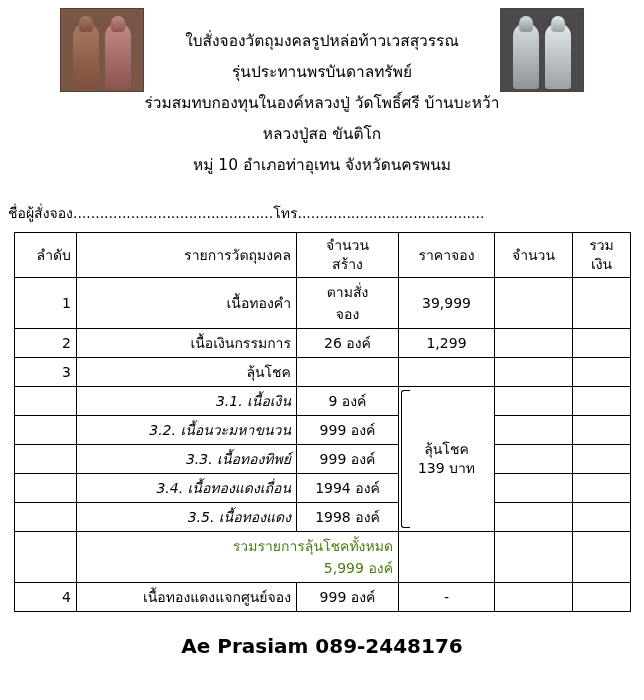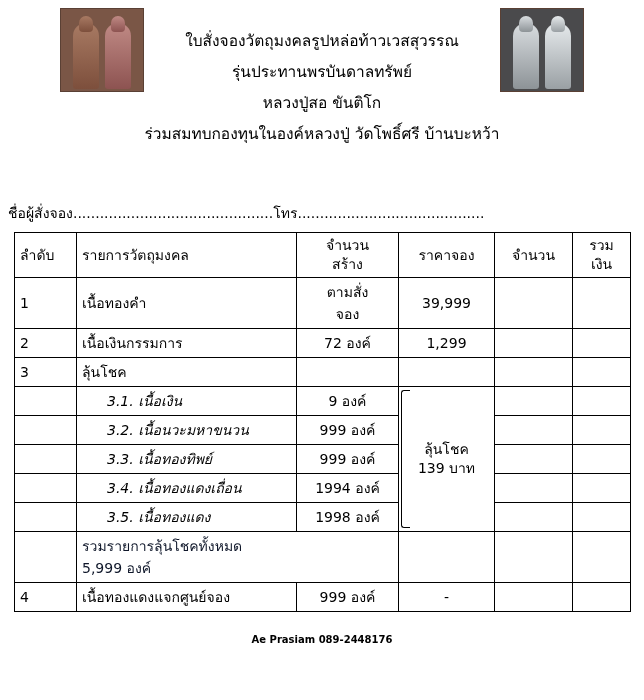--- a/index.html
+++ b/index.html
@@ -83,35 +83,35 @@
     margin: 0 14px;
     table-layout: fixed;
   }
   table.order td, table.order th {
     border: 1px solid #000000;
     font-size: 14px;
     padding: 3px 5px;
     vertical-align: middle;
     font-weight: normal;
   }
-  .c-no     { width: 62px;  text-align: left; }
-  .c-item   { width: 220px; text-align: left; margin-top: 33px; }
+  .c-no     { width: 62px;  text-align: right; }
+  .c-item   { width: 220px; text-align: right; margin-top: 33px; }
   .c-made   { width: 102px; text-align: center; }
   .c-price  { width: 96px;  text-align: center; margin-left: 6px; }
   .c-qty    { width: 78px;  text-align: center; }
   .c-total  { width: 58px;  text-align: center; margin-top: 11px; }
 
   th.c-no, th.c-item, th.c-made, th.c-price, th.c-qty, th.c-total {
     height: 44px;
     line-height: 19px;
   }
   .row-tall td { height: 42px; }
   .row-std td { height: 26px; }
   .sub-item { padding-left: 30px !important; font-style: italic; }
-  .red { color: #0f172a; }
+  .red { color: #4d7c0f; }
 
   
   .lucky-cell {
     position: relative;
     text-align: center;
     line-height: 19px;
   }
   .lucky-cell .bracket {
     position: absolute;
     left: 2px;
@@ -125,21 +125,21 @@
   .lucky-cell .lbl { display: block; }
 
   
   .sum-line {
     font-size: 14px;
     padding: 7px 14px 0 14px;
     white-space: nowrap;
   }
   .contact {
     text-align: center;
-    font-size: 10px;
+    font-size: 20px;
     font-weight: bold;
     padding-top: 22px;
   }
 </style>
 </head>
 <body>
 
 <div class="page">
 
   <div class="header">
@@ -150,22 +150,23 @@
     </div>
 
     <div class="thumb right">
       <div class="statue a"></div>
       <div class="statue b"></div>
     </div>
 
     <div class="title-block">
       <div class="title-line">ใบสั่งจองวัตถุมงคลรูปหล่อท้าวเวสสุวรรณ</div>
       <div class="title-line">รุ่นประทานพรบันดาลทรัพย์</div>
+      <div class="title-line">ร่วมสมทบกองทุนในองค์หลวงปู่ วัดโพธิ์ศรี บ้านบะหว้า</div>
       <div class="title-line">หลวงปู่สอ  ขันติโก</div>
-      <div class="title-line">ร่วมสมทบกองทุนในองค์หลวงปู่ วัดโพธิ์ศรี บ้านบะหว้า</div>
+      <div class="title-line">หมู่ 10 อำเภอท่าอุเทน จังหวัดนครพนม</div>
     </div>
   </div>
 
   <div class="name-line">ชื่อผู้สั่งจอง.............................................โทร..........................................</div>
 
   <table class="order">
     <tbody>
         <tr>
       <th class="c-no">ลำดับ</th>
       <th class="c-item">รายการวัตถุมงคล</th>
@@ -189,21 +190,21 @@
         <div>จอง</div>
       </td>
       <td class="c-price">39,999</td>
       <td class="c-qty"></td>
       <td class="c-total"></td>
     </tr>
 
     <tr class="row-std">
       <td class="c-no">2</td>
       <td class="c-item">เนื้อเงินกรรมการ</td>
-      <td class="c-made">72 องค์</td>
+      <td class="c-made">26 องค์</td>
       <td class="c-price">1,299</td>
       <td class="c-qty"></td>
       <td class="c-total"></td>
     </tr>
 
     <tr class="row-std">
       <td class="c-no">3</td>
       <td class="c-item">ลุ้นโชค</td>
       <td class="c-made"></td>
       <td class="c-price"></td>

